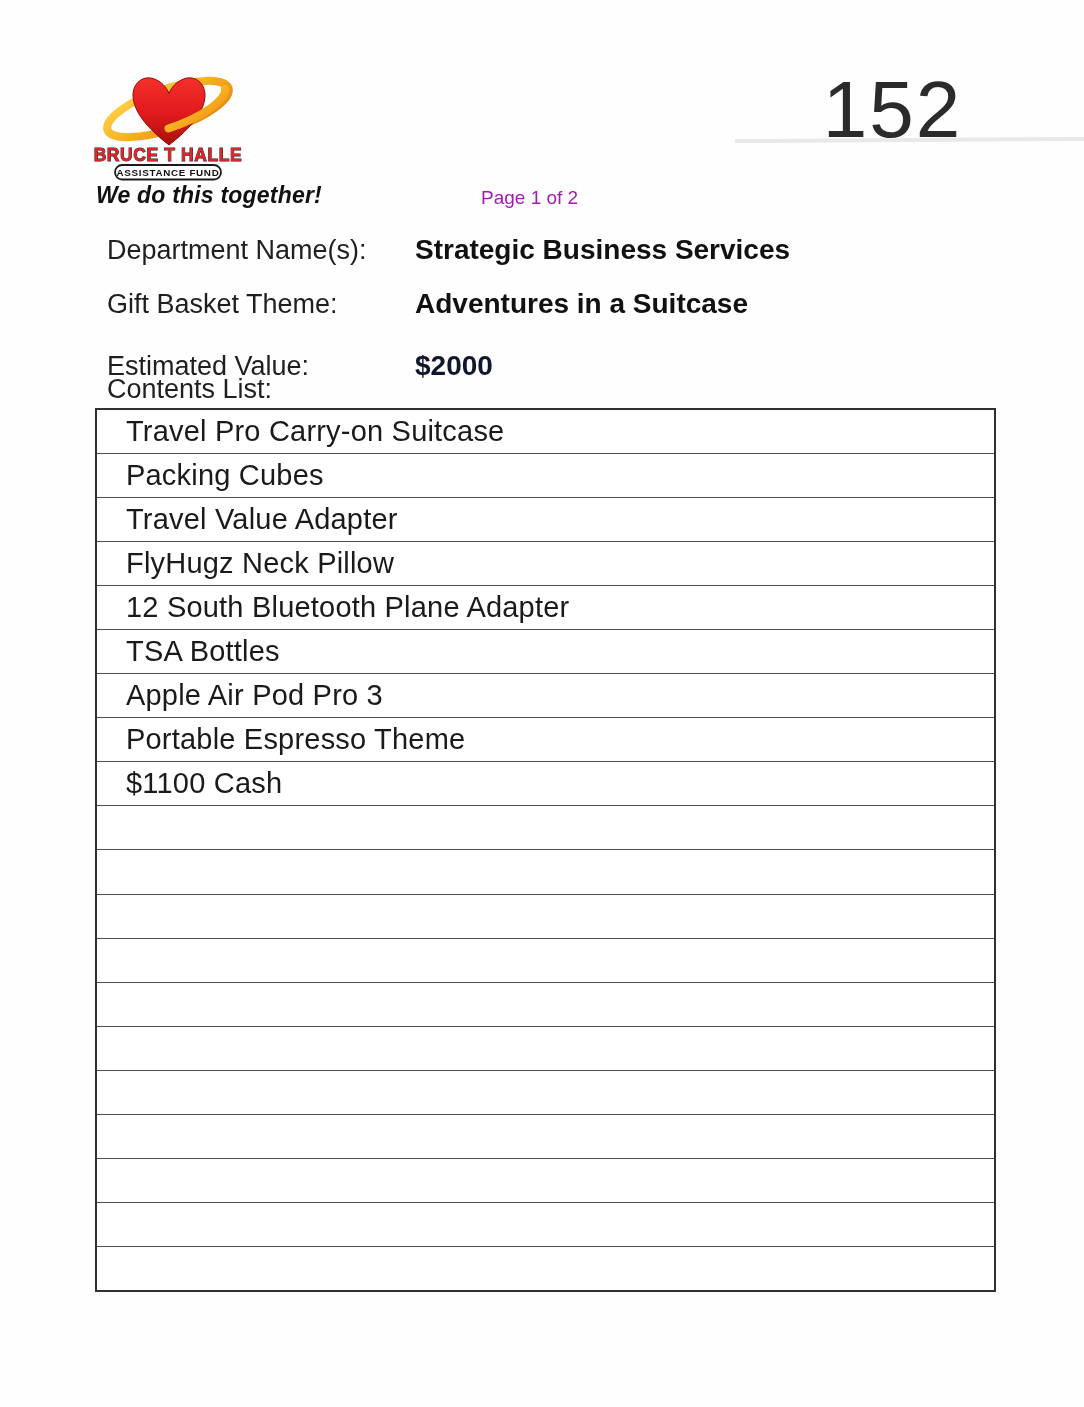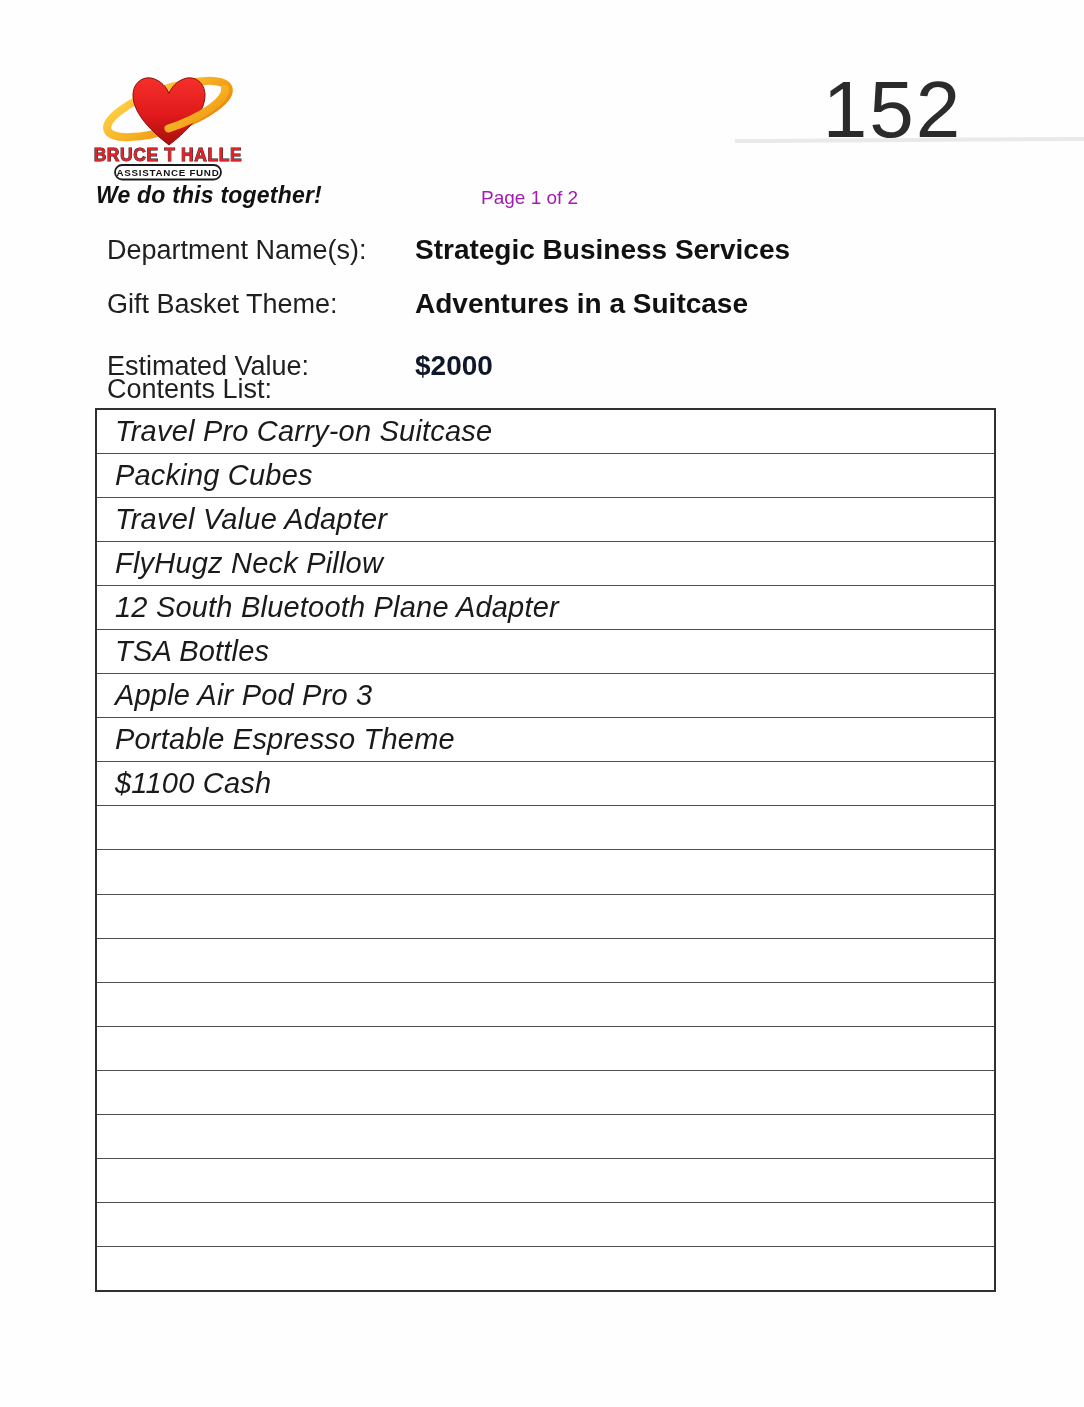--- a/index.html
+++ b/index.html
@@ -55,24 +55,23 @@
     position: absolute; left: 95px; top: 408px; width: 901px; height: 884px;
     border: 2px solid #303030;
     box-sizing: border-box;
     display: flex; flex-direction: column;
     background: #fff;
   }
   .ct-row {
     flex: 1 1 0;
     border-bottom: 1.5px solid #4f4f4f;
     display: flex; align-items: center;
-    padding-left: 18px;
+    padding-left: 29px;
     box-sizing: border-box;
     overflow: hidden;
-    font-style: italic;
   }
   .ct-row:last-child { border-bottom: none; }
   .ct-row .item-text { font-size: 29px; color: #1a1a1a; letter-spacing: 0.2px; }
 </style>
 </head>
 <body>
 
 <div class="page">
 
   <svg class="logo-svg" viewBox="0 0 152 112">

